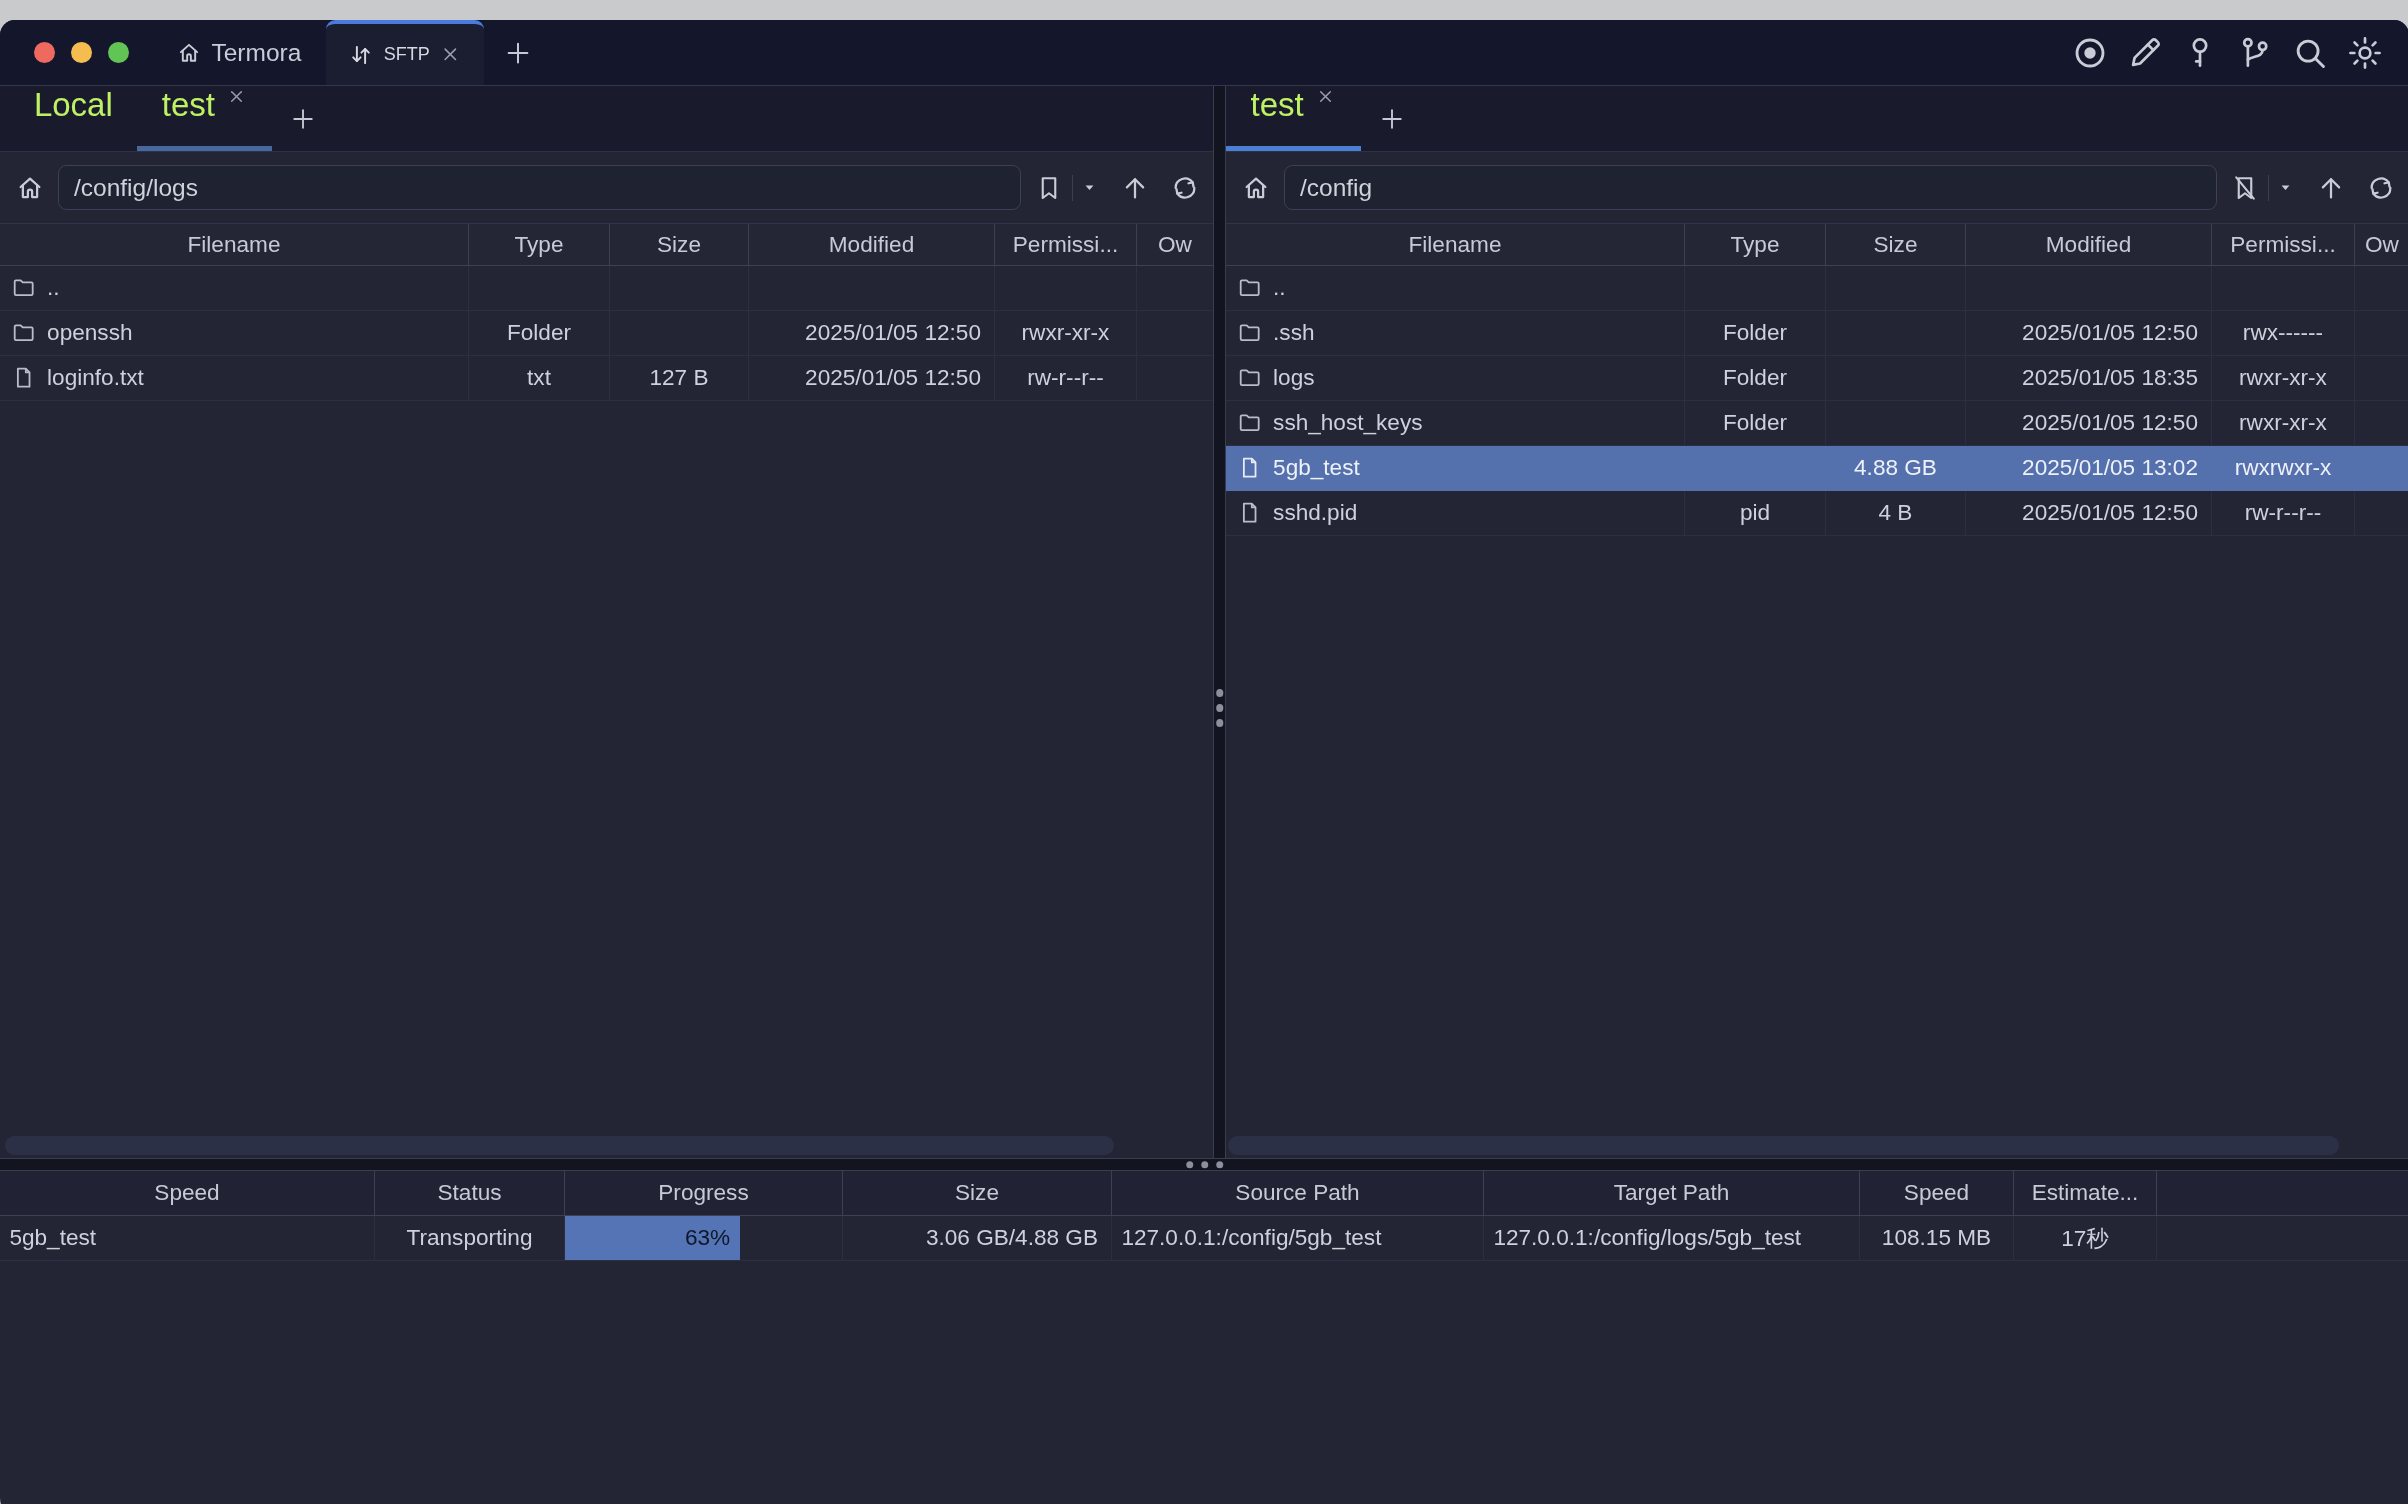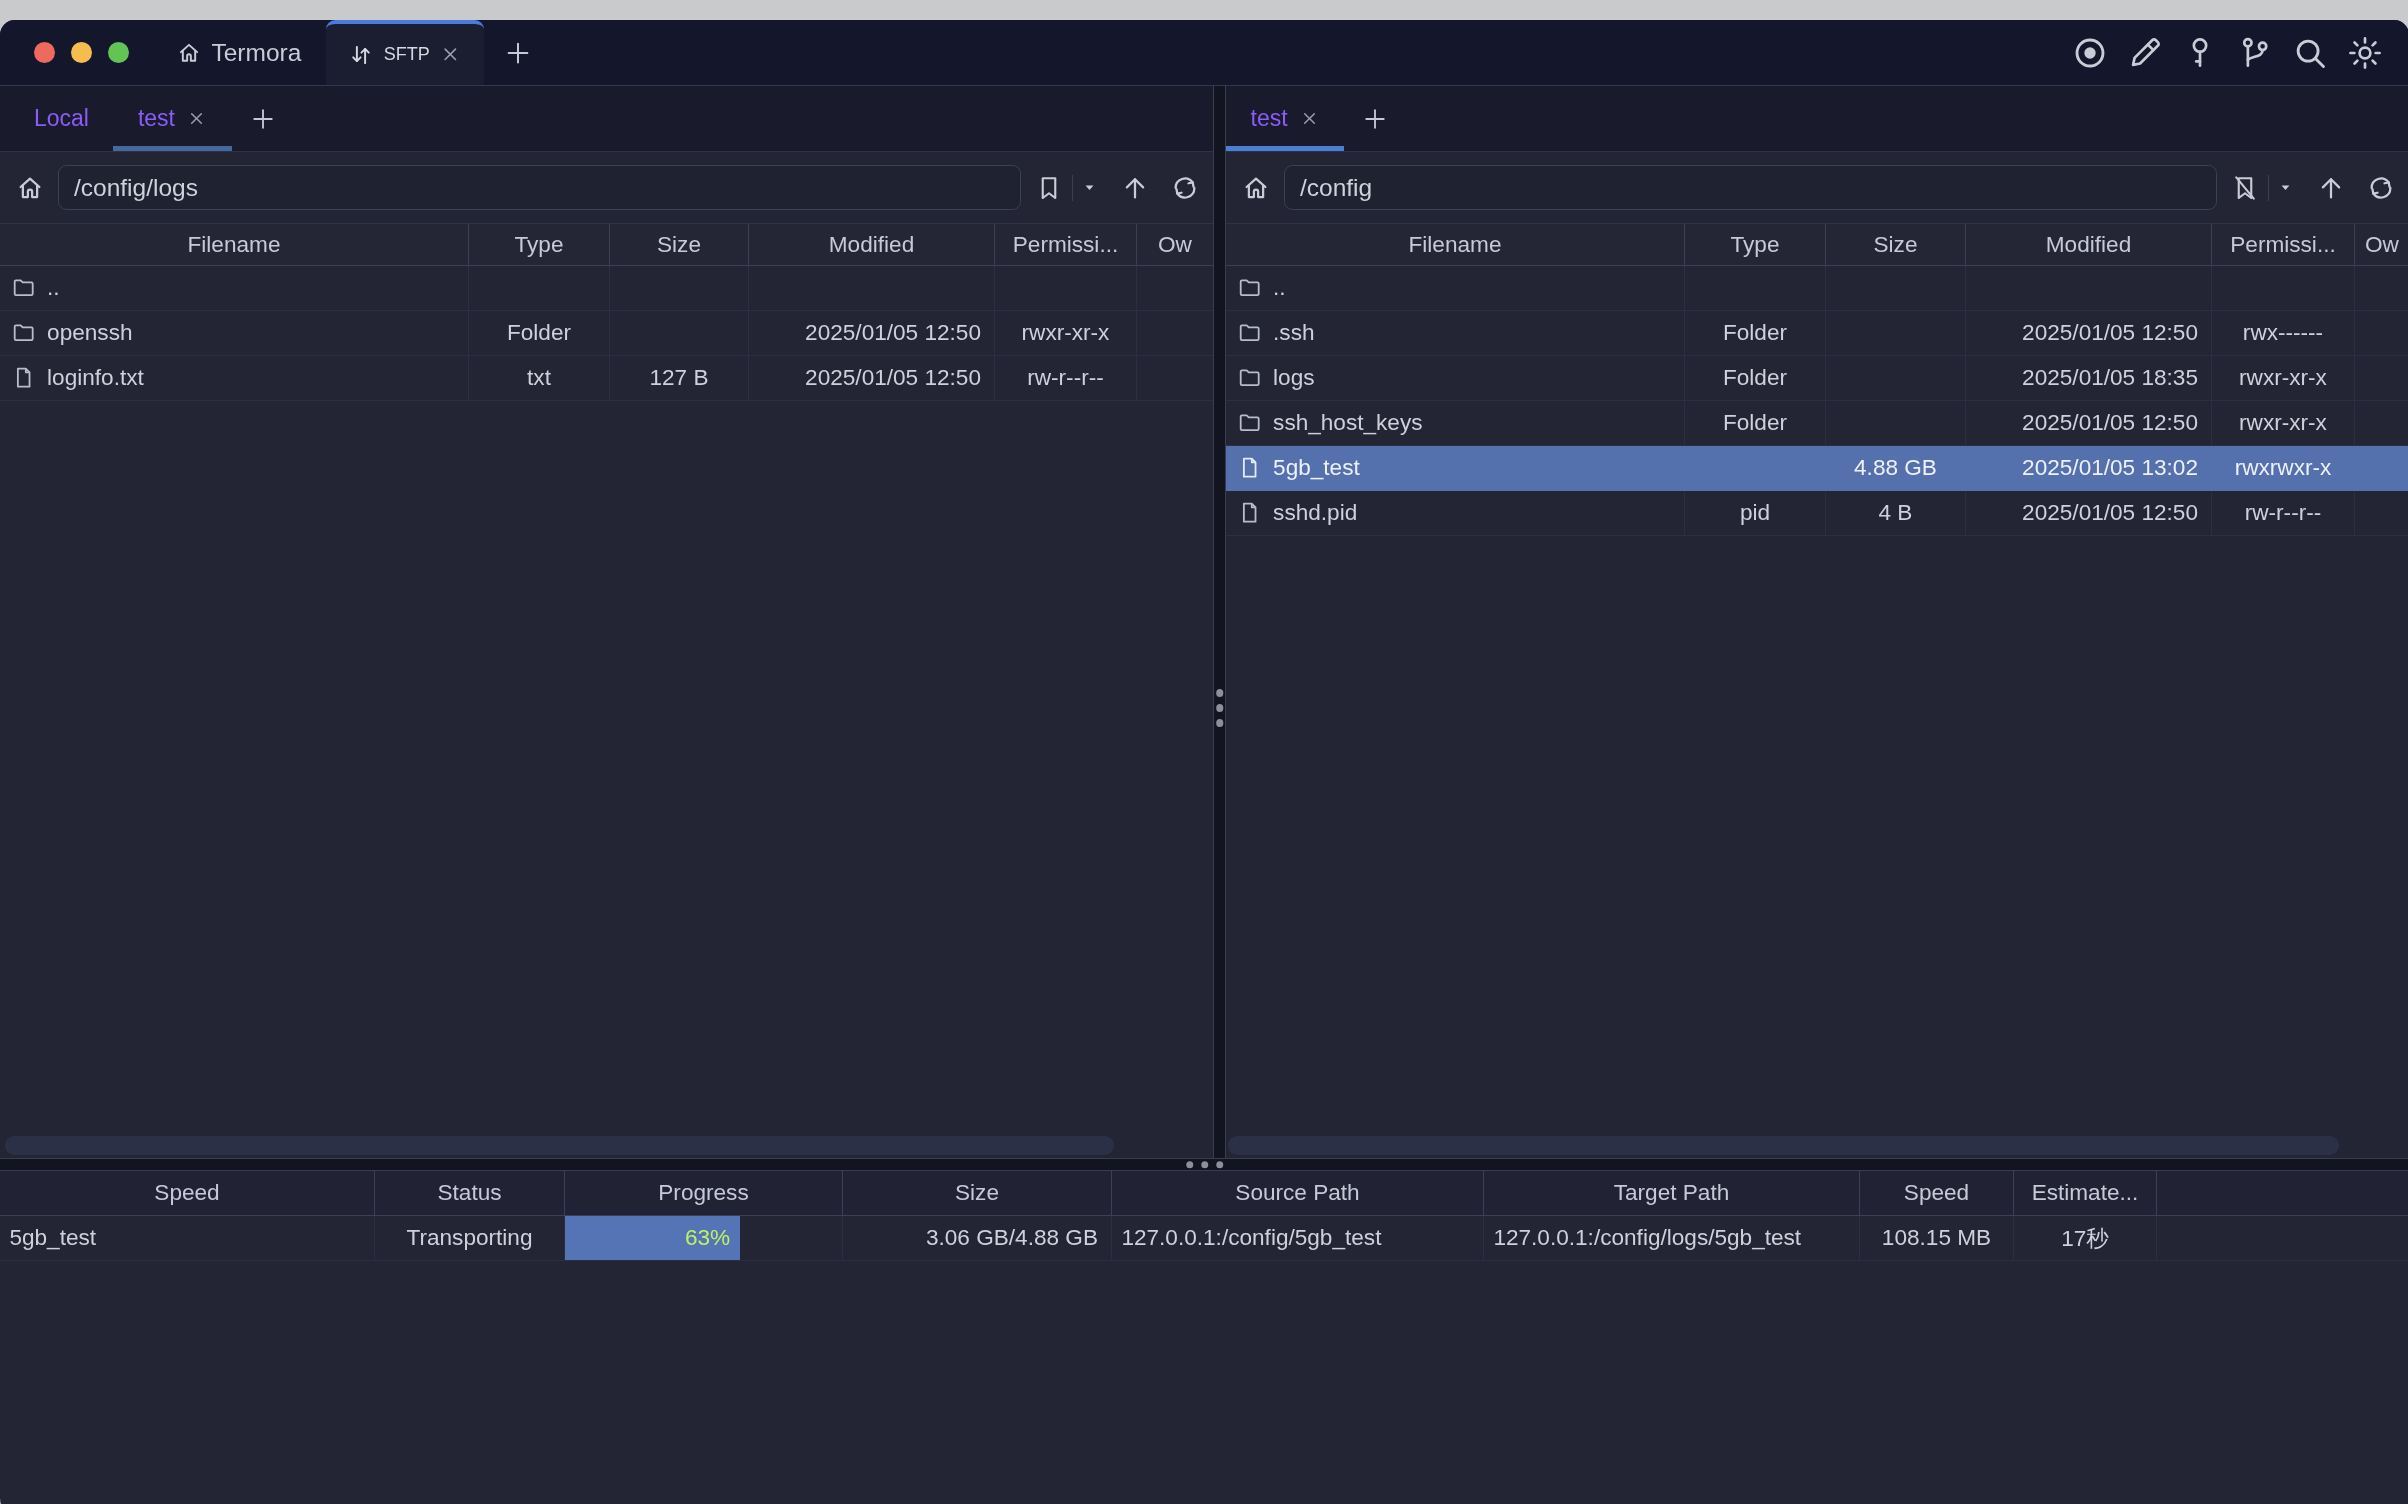--- a/index.html
+++ b/index.html
@@ -30,22 +30,22 @@
   .pane.right { flex:1; }
   .vsplit { flex:0 0 13px; background:#12141f; border-left:0.9px solid #3a3d4f; border-right:0.9px solid #3a3d4f;
             position:relative; }
   .vdots { position:absolute; left:50%; top:603px; transform:translateX(-50%);
            display:flex; flex-direction:column; gap:7.5px; }
   .vdots i, .hdots i { width:7.5px; height:7.5px; border-radius:50%; background:#8d909c; display:block; }
 
   
   .ptabs { height:66px; flex:0 0 66px; background:#191b2c; border-bottom:0.9px solid #2f3246;
            display:flex; align-items:stretch; padding-left:9.4px; }
-  .ptab { position:relative; display:flex; align-items:center; gap:11.3px; padding:0 24.5px;
-          color:#8b5cf6; font-size:23px; }
+  .ptab { position:relative; display:flex; gap:11.3px; padding:0 24.5px;
+          color:#bef264; font-size:33px; }
   .ptab .x { color:#9a9dab; display:flex; }
   .ptab.active::after { content:""; position:absolute; left:0; right:0; bottom:0; height:4.7px; }
   .pane.left  .ptab.active::after { background:#47689f; }
   .pane.right .ptab.active::after { background:#4b7fd4; }
   .ptab-plus { display:flex; align-items:center; padding:0 17px; color:#c6c9d4; }
 
   
   .pathbar { height:71px; flex:0 0 71px; display:flex; align-items:center; padding:0 13px 0 15px; gap:13px; }
   .pathbar .home { color:#c9ccd6; display:flex; }
   .pathbar input { flex:1; height:45px; background:#1f2231; border:1.9px solid #3e4156; border-radius:8.5px;
@@ -95,21 +95,21 @@
                overflow:hidden; white-space:nowrap; }
   .thead .hc:last-child { border-right:none; }
   .trow { height:45px; border-bottom:0.9px solid #2c2f44; font-size:22.6px; color:#ced1dc; }
   .trow .c { display:flex; align-items:center; border-right:0.9px solid #2c2f44; overflow:hidden;
              white-space:nowrap; }
   .trow .c:last-child { border-right:none; }
   .c.pl { padding-left:9.4px; }
   .progress-cell { position:relative; padding:0; }
   .progress-fill { position:absolute; left:0; top:0; bottom:0; background:#5574b6;
                    display:flex; align-items:center; justify-content:flex-end;
-                   color:#bef264; padding-right:9.4px; }
+                   color:#0f172a; padding-right:9.4px; }
   .bottom-fill { flex:1; background:#232534; }
 
   svg { display:block; }
 </style>
 </head>
 <body>
 
 <svg width="0" height="0" style="position:absolute">
   <defs>
     <g id="i-folder">

